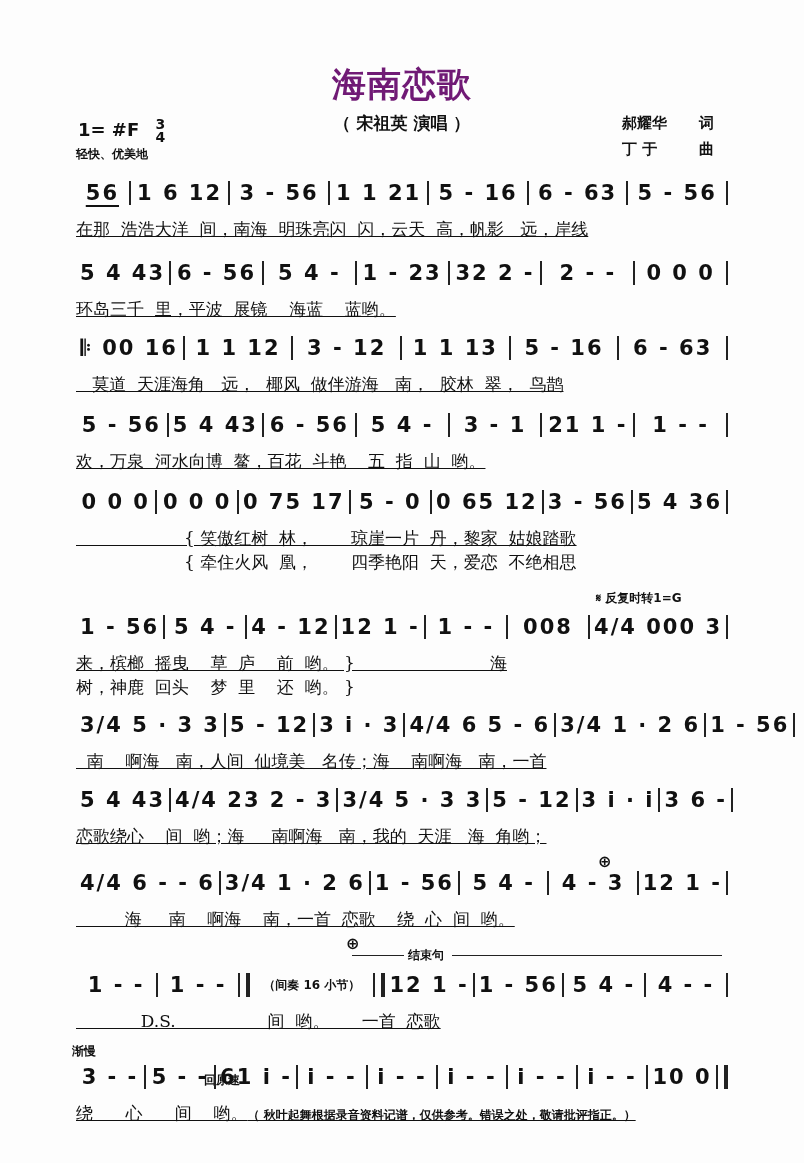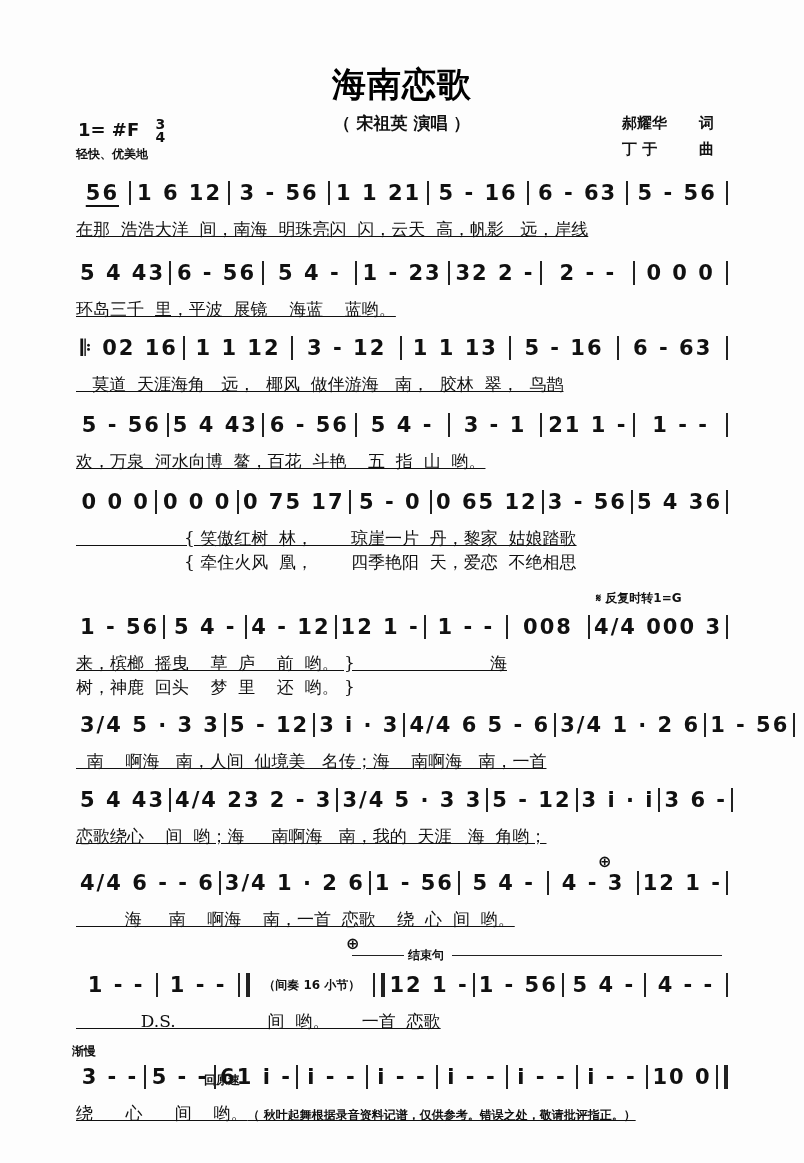--- a/index.html
+++ b/index.html
@@ -1,19 +1,19 @@
 <!DOCTYPE html>
 <html><head>
 <meta charset="utf-8">
 <style>
   html, body { margin: 0; padding: 0; background: #ffffff; }
   body { width: 804px; height: 1163px; position: relative; overflow: hidden; font-family: "DejaVu Sans", "Liberation Sans", sans-serif; color: #111; }
   .page { position: absolute; left: 0; top: 0; width: 804px; height: 1163px; background: #fdfdfd; }
 
-  .title { position: absolute; left: 0; width: 804px; top: 62px; text-align: center; font-size: 34px; font-weight: bold; color: #000000; letter-spacing: 1px; }
+  .title { position: absolute; left: 0; width: 804px; top: 62px; text-align: center; font-size: 34px; font-weight: bold; color: #701a75; letter-spacing: 1px; }
   .subtitle { position: absolute; left: 0; width: 804px; top: 112px; text-align: center; font-size: 17px; font-weight: bold; }
   .key { position: absolute; left: 78px; top: 118px; font-size: 18px; font-weight: bold; text-align: right; }
   .key .frac { display: inline-flex; flex-direction: column; align-items: center; vertical-align: middle; font-size: 14px; line-height: 13px; margin-left: 10px; }
   .tempo { position: absolute; left: 76px; top: 146px; font-size: 12px; font-weight: bold; }
   .credits { position: absolute; left: 622px; top: 110px; font-size: 15px; font-weight: bold; line-height: 26px; }
   .credits div { display: flex; justify-content: space-between; width: 92px; }
 
   .system { position: absolute; left: 76px; width: 652px; }
   .notes { display: flex; align-items: center; height: 30px; font-size: 21px; font-weight: bold; white-space: nowrap; }
   .measure { display: flex; align-items: center; justify-content: space-around; flex: 1; padding: 0 4px; position: relative; }
@@ -119,21 +119,21 @@
           <span class="note-text">0 0 0</span>
         </div>
       <div class="bar"></div>
     </div>
     <div class="lyrics">环岛三千  里，平波  展镜    海蓝    蓝哟。</div>
   </div>
 
   <div class="system" style="top:333px">
     <div class="notes">
       <div class="measure">
-          <span class="note-text">𝄆 02 16</span>
+          <span class="note-text">𝄆 00 16</span>
         </div>
       <div class="bar"></div>
       <div class="measure">
           <span class="note-text">1 1 12</span>
         </div>
       <div class="bar"></div>
       <div class="measure">
           <span class="note-text">3 - 12</span>
         </div>
       <div class="bar"></div>

